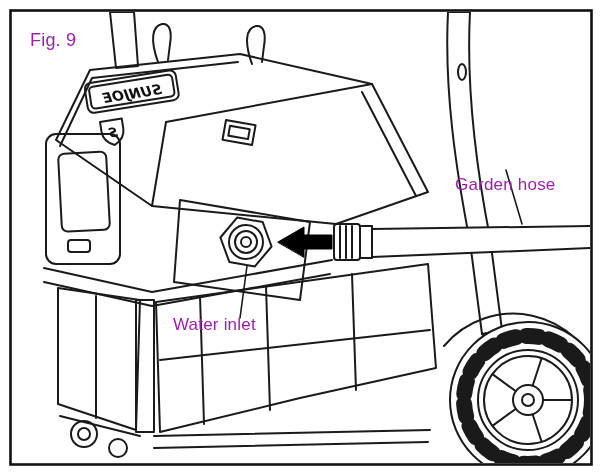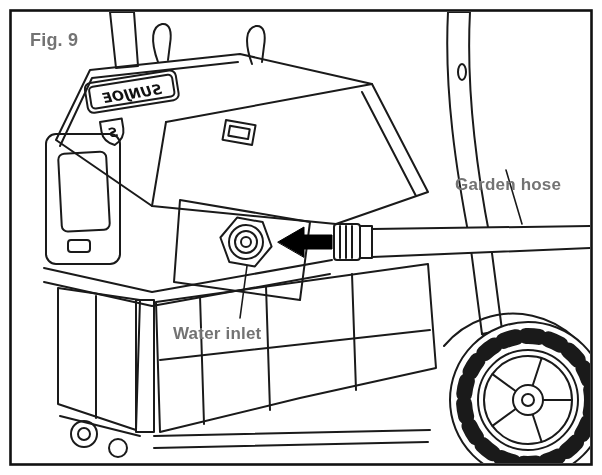--- a/index.html
+++ b/index.html
@@ -14,29 +14,29 @@
     height: 475px;
     background: #ffffff;
     overflow: hidden;
   }
   .art {
     position: absolute;
     inset: 0;
   }
   .label {
     position: absolute;
-    font-weight: 700;
+    font-weight: 400;
     font-size: 17px;
-    color: #737373;
+    color: #a21caf;
     white-space: nowrap;
     letter-spacing: 0.2px;
   }
   .fig-label    { left: 30px;  top: 30px;  font-size: 18px; }
   .garden-hose  { left: 455px; top: 143px; margin-top: 32px; }
-  .water-inlet  { left: 173px; top: 324px; }
+  .water-inlet  { left: 173px; top: 315px; }
 </style>
 </head>
 <body>
 
 <div class="figure-wrap">
 
   <svg class="art" width="602" height="475" viewBox="0 0 602 475">
     <defs>
       <clipPath id="frameClip">
           <rect x="12" y="12" width="578" height="451"></rect>

